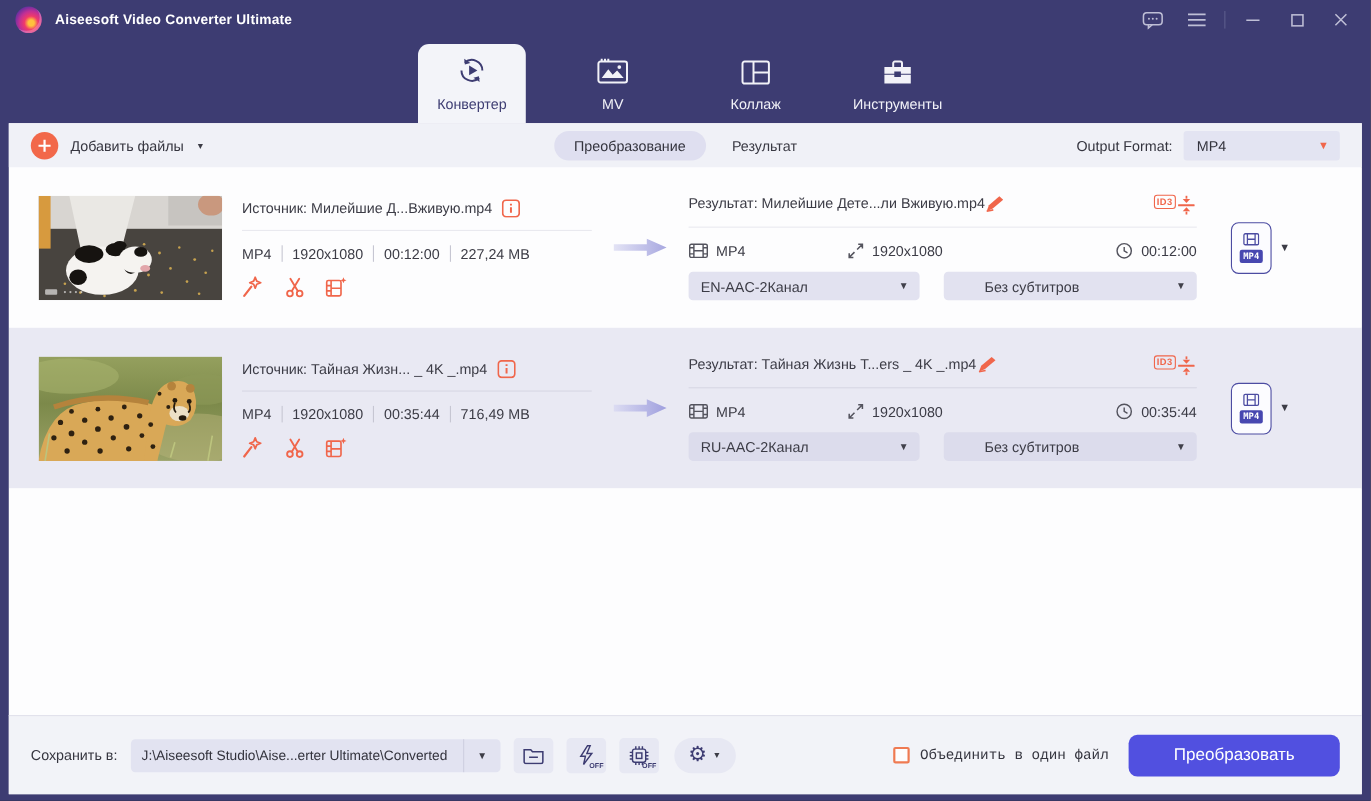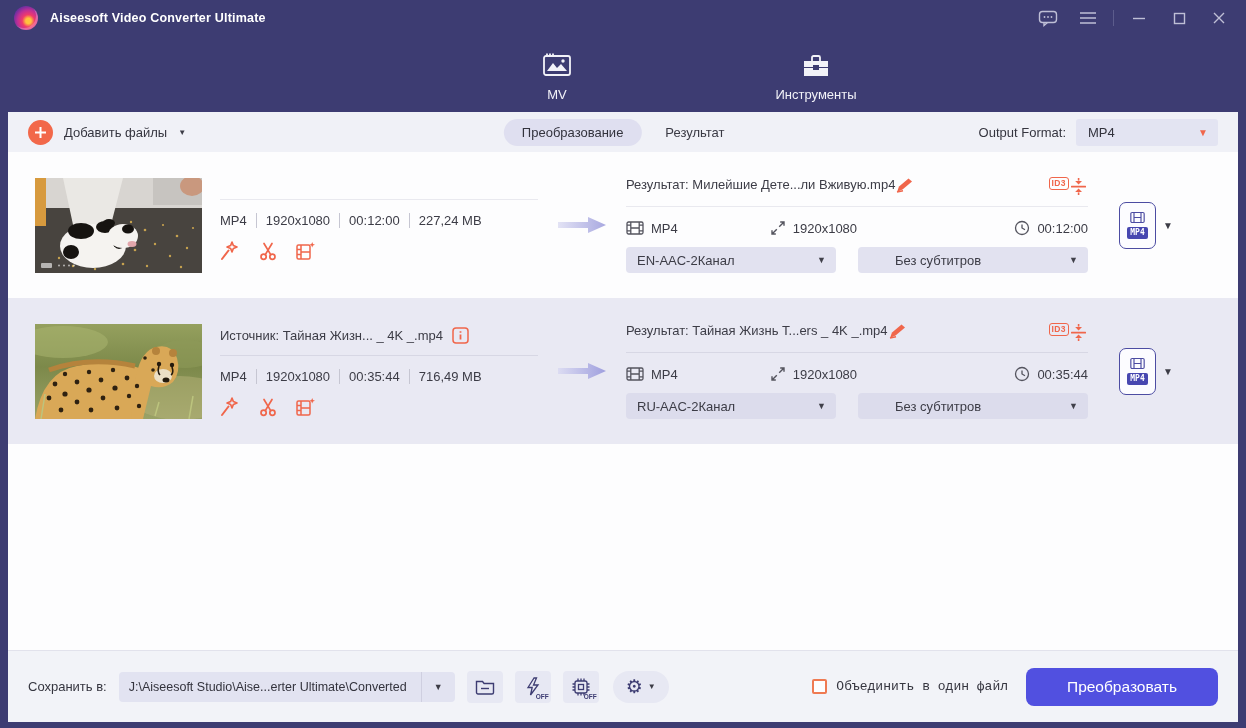--- a/index.html
+++ b/index.html
@@ -141,30 +141,51 @@
       </div>
       <div class="tb-btn">
         <svg width="14" height="14" viewBox="0 0 14 14" stroke-width="1.4">
             <path d="M2 2l10 10 M12 2L2 12"></path>
           </svg>
       </div>
     </div>
   </div>
 
   <div class="nav">
+    <div class="tab active" style="left:380px;width:98px;">
+      <span class="ticon">
+        <svg width="30" height="28" viewBox="0 0 30 28" fill="none">
+          <path d="M24.5 14a9.5 9.5 0 0 0-16-6.9"></path>
+          <path class="fillpart" d="M8 3.5 L8.6 8.6 L13.6 7.3 Z"></path>
+          <path d="M5.5 14a9.5 9.5 0 0 0 16 6.9"></path>
+          <path class="fillpart" d="M22 24.5 L21.4 19.4 L16.4 20.7 Z"></path>
+          <path class="fillpart" d="M12.5 9.5 L20 14 L12.5 18.5 Z"></path>
+        </svg>
+      </span>
+      <span>Конвертер</span>
+    </div>
     <div class="tab" style="left:493px;width:128px;">
       <span class="ticon">
         <svg width="30" height="26" viewBox="0 0 30 26" fill="none">
           <rect x="2" y="4" width="26" height="19" rx="2"></rect>
           <path d="M5 4 L5 1.5 M8 4 L8 1.5 M11 4 L11 1.5"></path>
           <path class="fillpart" d="M5 19 L11 11 L15 16 L19 12 L25 19 Z"></path>
           <circle class="fillpart" cx="21" cy="9" r="1.7"></circle>
         </svg>
       </span>
       <span>MV</span>
+    </div>
+    <div class="tab" style="left:623px;width:128px;">
+      <span class="ticon">
+        <svg width="28" height="24" viewBox="0 0 28 24" fill="none">
+          <rect x="2" y="2" width="24" height="20" rx="2"></rect>
+          <path d="M12 2 L12 22 M12 12 L26 12"></path>
+        </svg>
+      </span>
+      <span>Коллаж</span>
     </div>
     <div class="tab" style="left:752px;width:128px;">
       <span class="ticon">
         <svg width="28" height="26" viewBox="0 0 28 26" fill="none">
           <path class="fillpart" d="M2 9 h24 v6 h-9 v-2 h-6 v2 H2 Z"></path>
           <path class="fillpart" d="M2 16 h9 v2 h6 v-2 h9 v8 H2 Z"></path>
           <path d="M10 9 V5.5 a1.5 1.5 0 0 1 1.5-1.5 h5 a1.5 1.5 0 0 1 1.5 1.5 V9"></path>
         </svg>
       </span>
       <span>Инструменты</span>
@@ -237,20 +258,29 @@
               <rect x="6" y="85" width="11" height="5" rx="1"></rect>
               <circle cx="24" cy="87.5" r="1"></circle>
                 <circle cx="29" cy="87.5" r="1"></circle>
                 <circle cx="34" cy="87.5" r="1"></circle>
                 <circle cx="39" cy="87.5" r="1"></circle>
             </g>
           </svg>
         </div>
 
         <div class="src-block">
+          <div class="line1">
+            <span>Источник: Милейшие Д...Вживую.mp4</span>
+            <span class="act">
+              <svg width="17" height="17" viewBox="0 0 17 17" fill="none" stroke="#f0664b" stroke-width="1.5">
+                <rect x="1" y="1" width="15" height="15" rx="3"></rect>
+                <path d="M8.5 7.5 v5 M8.5 4.2 v1.6" stroke-width="1.8"></path>
+              </svg>
+            </span>
+          </div>
           <div class="hr"></div>
           <div class="meta">
             <span>MP4</span>
             <span>1920x1080</span>
             <span>00:12:00</span>
             <span>227,24 MB</span>
           </div>
           <div class="actions">
             <span class="act">
               <svg width="21" height="20" viewBox="0 0 21 20" fill="#f0664b">

